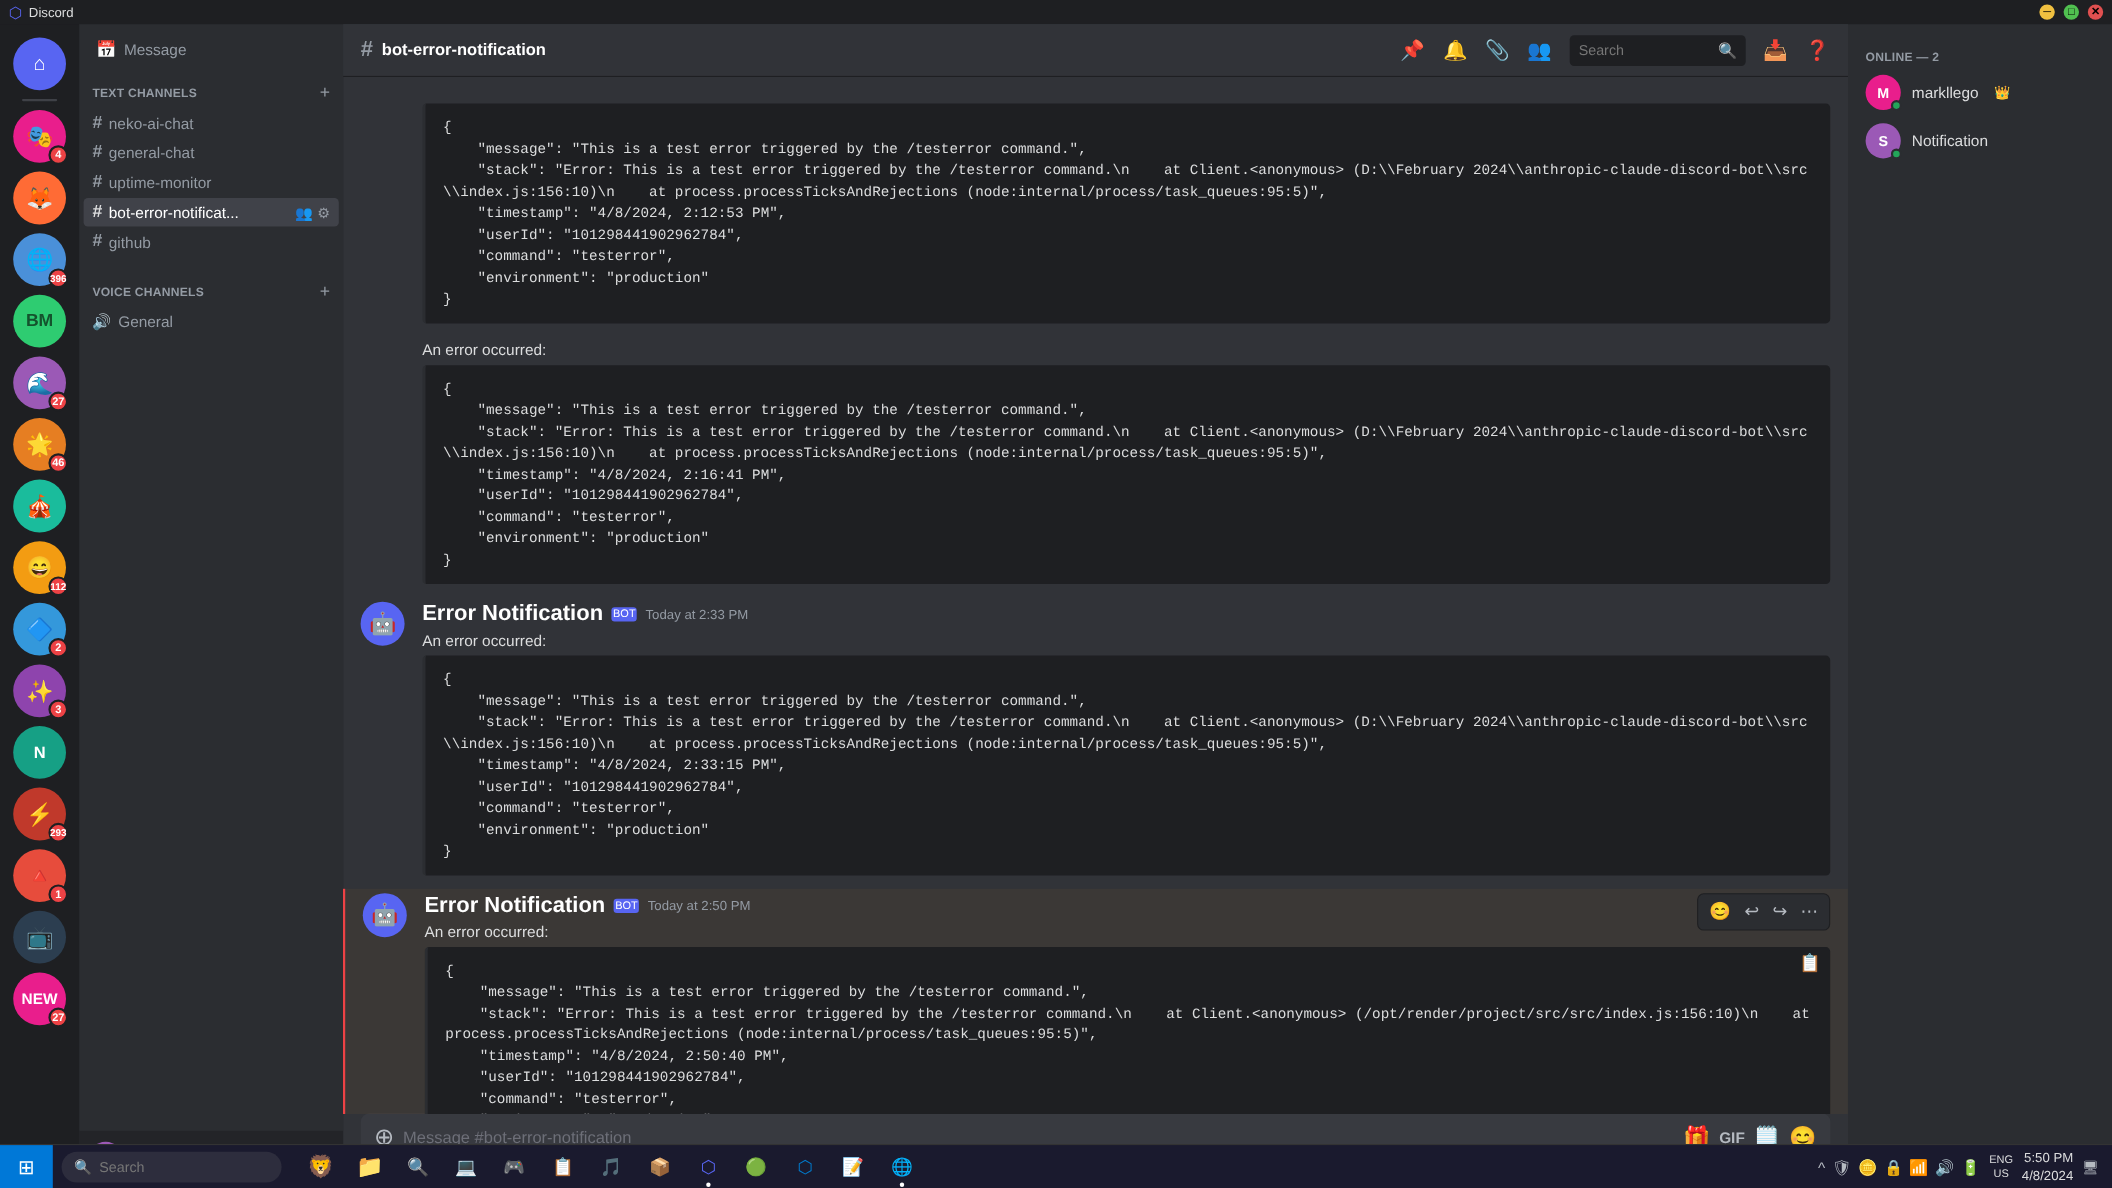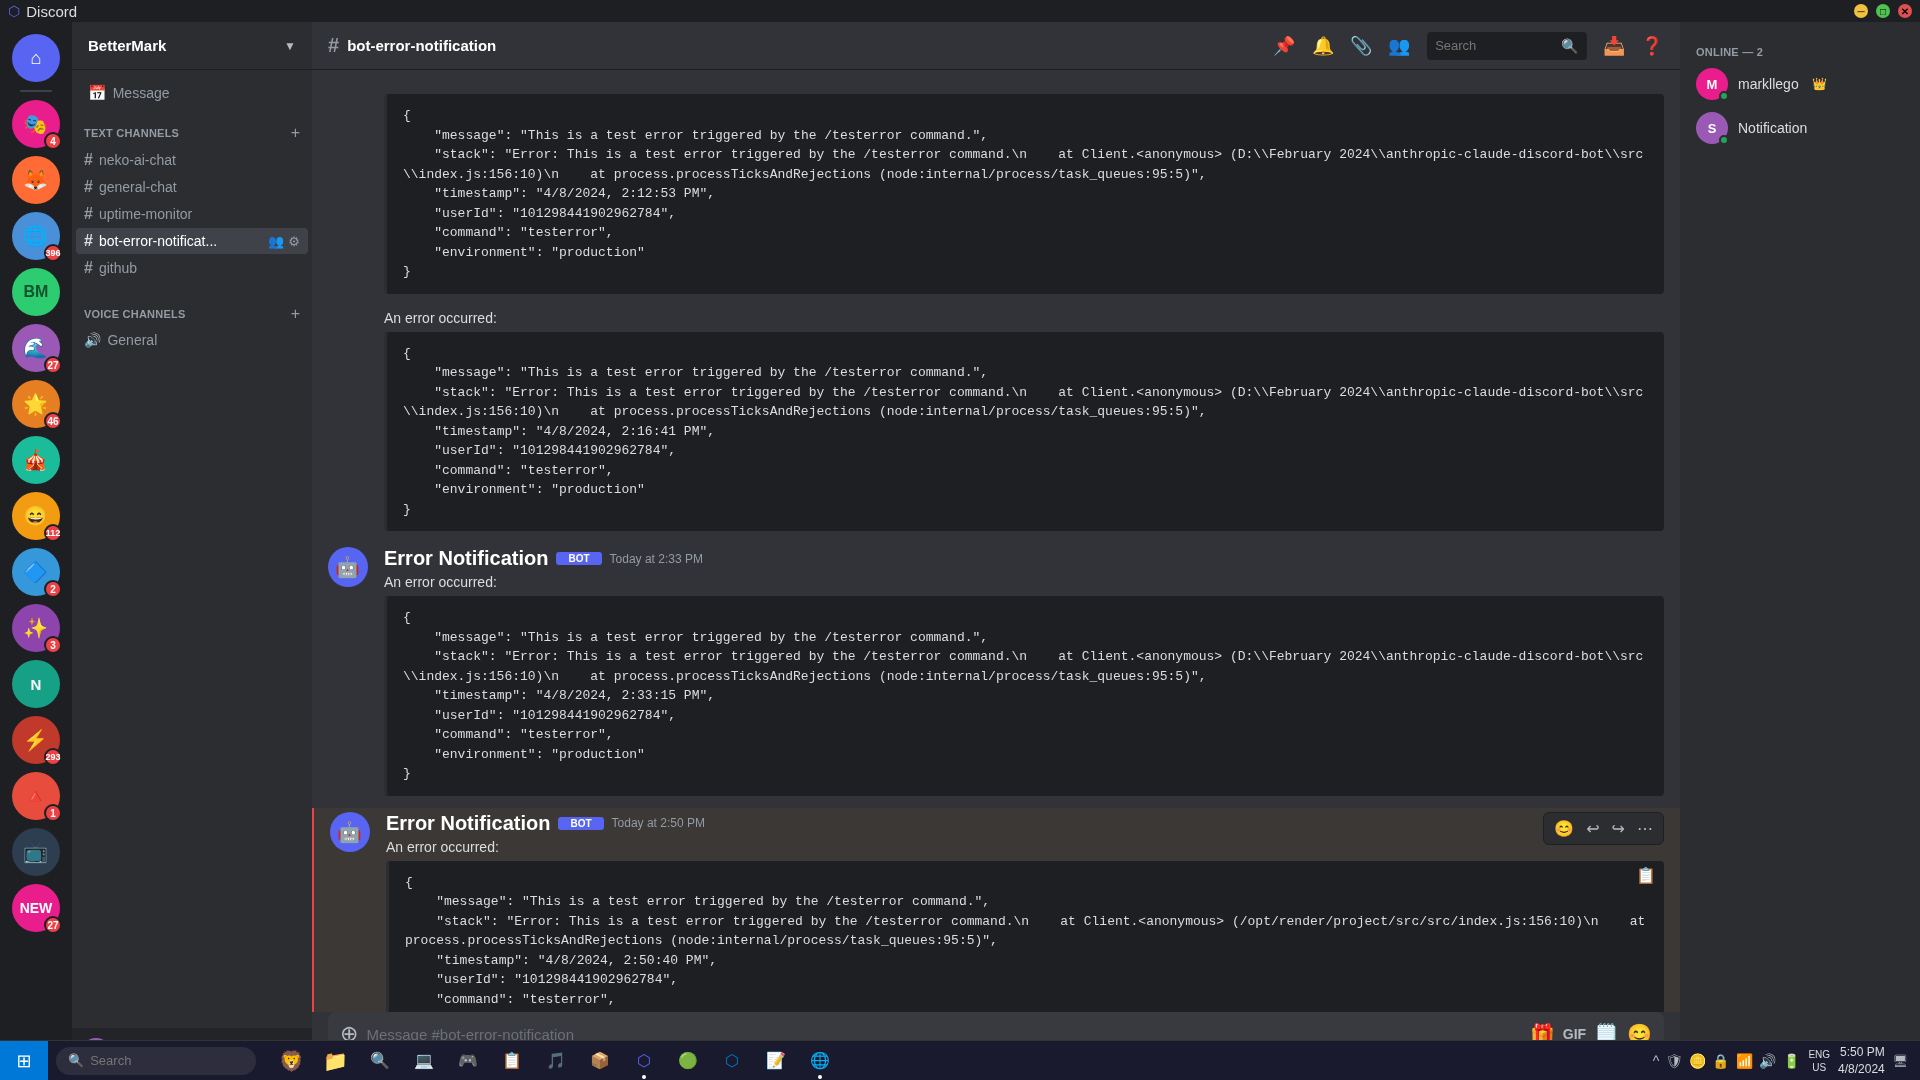--- a/index.html
+++ b/index.html
@@ -63,21 +63,21 @@
     .search-box input { background: none; border: none; outline: none; color: #dcddde; font-size: 13px; width: 100%; }
     .search-box-icon { color: #b5bac1; font-size: 14px; }
 
     
     .messages-container { flex: 1; overflow-y: auto; padding: 16px 0; }
     .message-group { padding: 4px 16px; display: flex; gap: 16px; margin-bottom: 4px; position: relative; }
     .message-avatar { width: 40px; height: 40px; border-radius: 50%; background: #5865f2; flex-shrink: 0; display: flex; align-items: center; justify-content: center; font-size: 16px; color: #fff; font-weight: bold; }
     .message-content { flex: 1; }
     .message-header { display: flex; align-items: center; gap: 8px; margin-bottom: 4px; }
     .message-author { font-size: 20px; font-weight: 600; color: #fff; }
-    .bot-badge { background: #5865f2; color: #fff; font-size: 10px; font-weight: 700; padding: 1px 12px; border-radius: 3px; text-transform: uppercase; }
+    .bot-badge { background: #5865f2; color: #fff; font-size: 10px; font-weight: 400; padding: 1px 1px; border-radius: 3px; text-transform: uppercase; }
     .message-timestamp { font-size: 12px; color: #949ba4; }
     .message-text { font-size: 14px; color: #dcddde; margin-bottom: 6px; }
     .code-block { background: #1e1f22; border-radius: 4px; padding: 12px 16px; font-family: 'Consolas', 'Courier New', monospace; font-size: 13px; color: #dcddde; margin: 4px 0; white-space: pre-wrap; word-break: break-all; line-height: 1.5; border-left: 3px solid #2b2d31; }
     .message-actions { position: absolute; top: 4px; right: 16px; background: #2b2d31; border: 1px solid #1e1f22; border-radius: 6px; display: none; flex-direction: row; gap: 4px; padding: 4px 6px; }
     .msg-action-btn { color: #b5bac1; font-size: 16px; cursor: pointer; padding: 2px 4px; border-radius: 3px; }
 
     
     .message-input-area { padding: 0 16px 24px 16px; }
     .message-input-box { background: #383a40; border-radius: 8px; display: flex; align-items: center; padding: 0 12px; min-height: 44px; gap: 8px; }
     .input-add-btn { color: #b5bac1; font-size: 22px; cursor: pointer; }
@@ -123,21 +123,21 @@
     .events-item { display: flex; align-items: center; gap: 6px; padding: 4px 12px; cursor: pointer; margin: 2px 4px; border-radius: 4px; }
     .events-icon { color: #949ba4; font-size: 15px; }
     .events-label { font-size: 14px; color: #949ba4; }
   </style>
 </head>
 <body>
 
 <div class="title-bar">
   <div class="title-bar-left">
     <span style="color:#5865f2; font-size:14px;">⬡</span>
-    <span style="font-size:15px;">Discord</span>
+    <span style="font-size:12px;">Discord</span>
   </div>
   <div class="title-bar-right">
     <div class="title-bar-btn tb-min">─</div>
     <div class="title-bar-btn tb-max">□</div>
     <div class="title-bar-btn tb-close">✕</div>
   </div>
 </div>
 
 <div class="app-body">
 
@@ -178,24 +178,20 @@
     <div class="server-avatar" style="background:#e74c3c; font-size:20px;">🔺
       <div class="server-badge">1</div>
     </div>
     <div class="server-avatar" style="background:#2c3e50; font-size:20px;">📺</div>
     <div class="server-avatar" style="background:#e91e8c; font-size:14px; font-weight:700; color:#fff;">NEW
       <div class="server-badge">27</div>
     </div>
   </div>
 
   <div class="channel-sidebar">
-    <div class="server-header">
-      <span class="server-header-name">BetterMark</span>
-      <span class="server-header-chevron">▼</span>
-    </div>
     <div class="channel-list">
 
       <div class="events-item">
         <span class="events-icon">📅</span>
         <span class="events-label">Message</span>
       </div>
 
       <div class="channel-category">
         <div class="category-header">
           <span class="category-label">TEXT CHANNELS</span>

